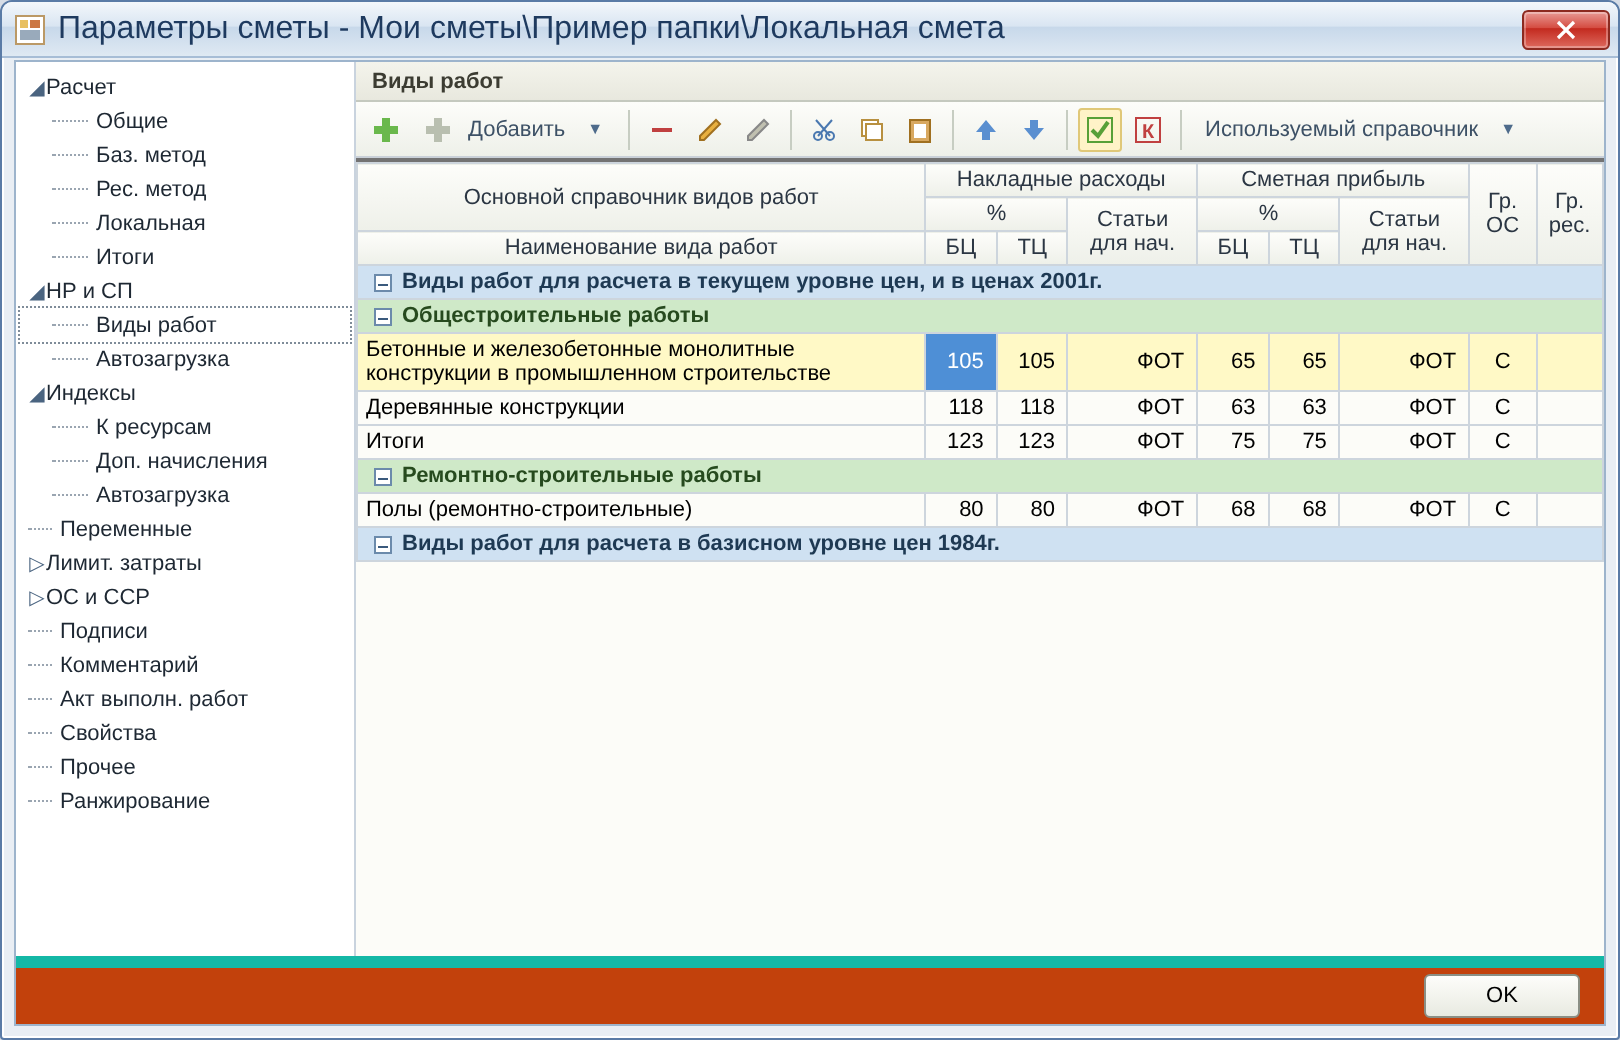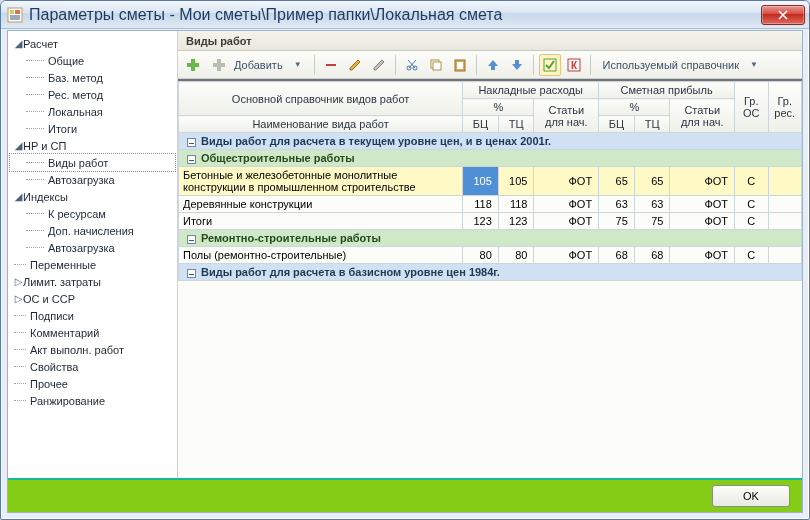--- a/index.html
+++ b/index.html
@@ -42,21 +42,21 @@
   td.ctr { text-align:center; }
   tr.group-blue td { background:#cfe1f2; font-weight:bold; color:#1e3953; }
   tr.group-green td { background:#cfe9c8; font-weight:bold; color:#264a1e; }
   tr.group-blue td, tr.group-green td { padding-left:8px;margin-top:16px; }
   .exp-box { display:inline-block; width:9px; height:9px; border:1px solid #6b8aab; background:#fff; position:relative; margin-right:5px; vertical-align:middle; }
   .exp-box::before, .exp-box::after { content:""; position:absolute; background:#3a5a7d; }
   .exp-box::before { top:4px; left:1px; right:1px; height:1px; }
   tr.hl td { background:#fff9c6; }
   td.curcell { background:#4e8fd6 !important; color:#fff; }
 
-  .footer { height:34px; display:flex; align-items:center; justify-content:flex-end; padding:0 12px; background:#84cc16; border-top:2px solid #14b8a6; }
+  .footer { height:34px; display:flex; align-items:center; justify-content:flex-end; padding:0 12px; background:#c2410c; border-top:6px solid #14b8a6; }
   .okbtn { width:78px; height:22px; background:linear-gradient(#fdfdfa,#e8eae1); border:1px solid #8a8f85; border-radius:3px; display:flex; align-items:center; justify-content:center; }
 
   
   svg { display:block; }
 </style>
 </head>
 <body>
 
 <div class="window">
   <div class="titlebar">

